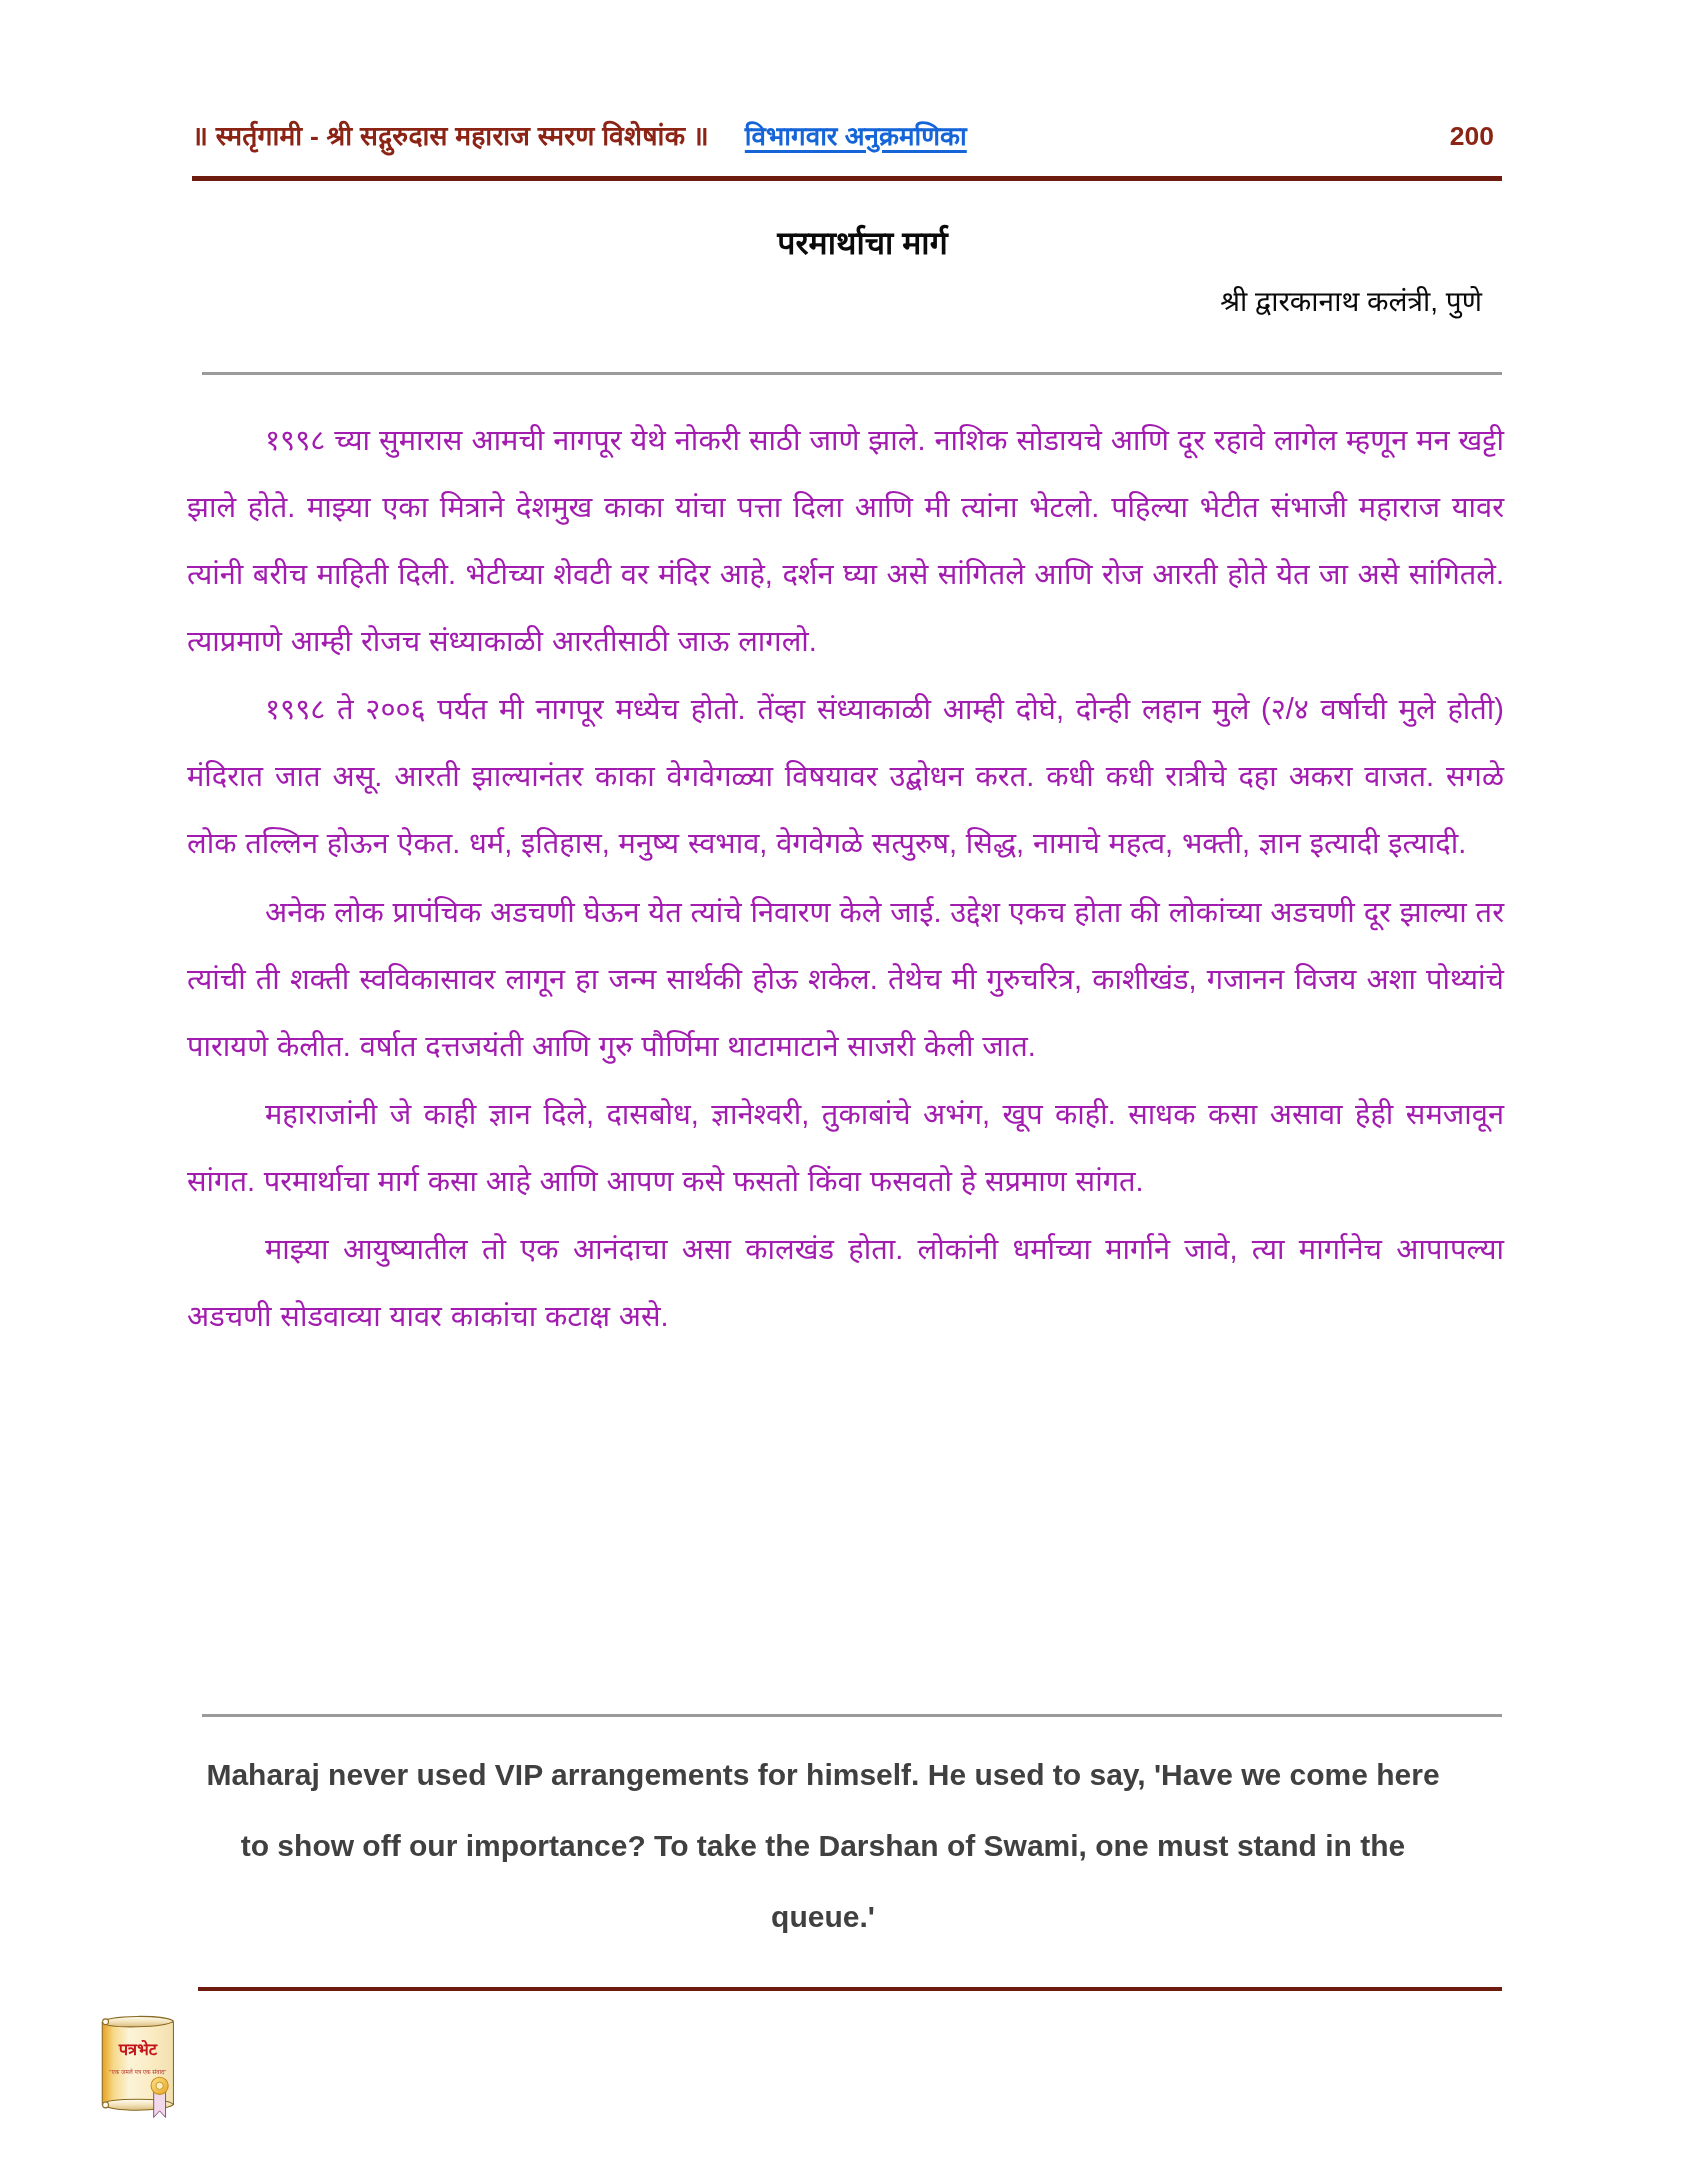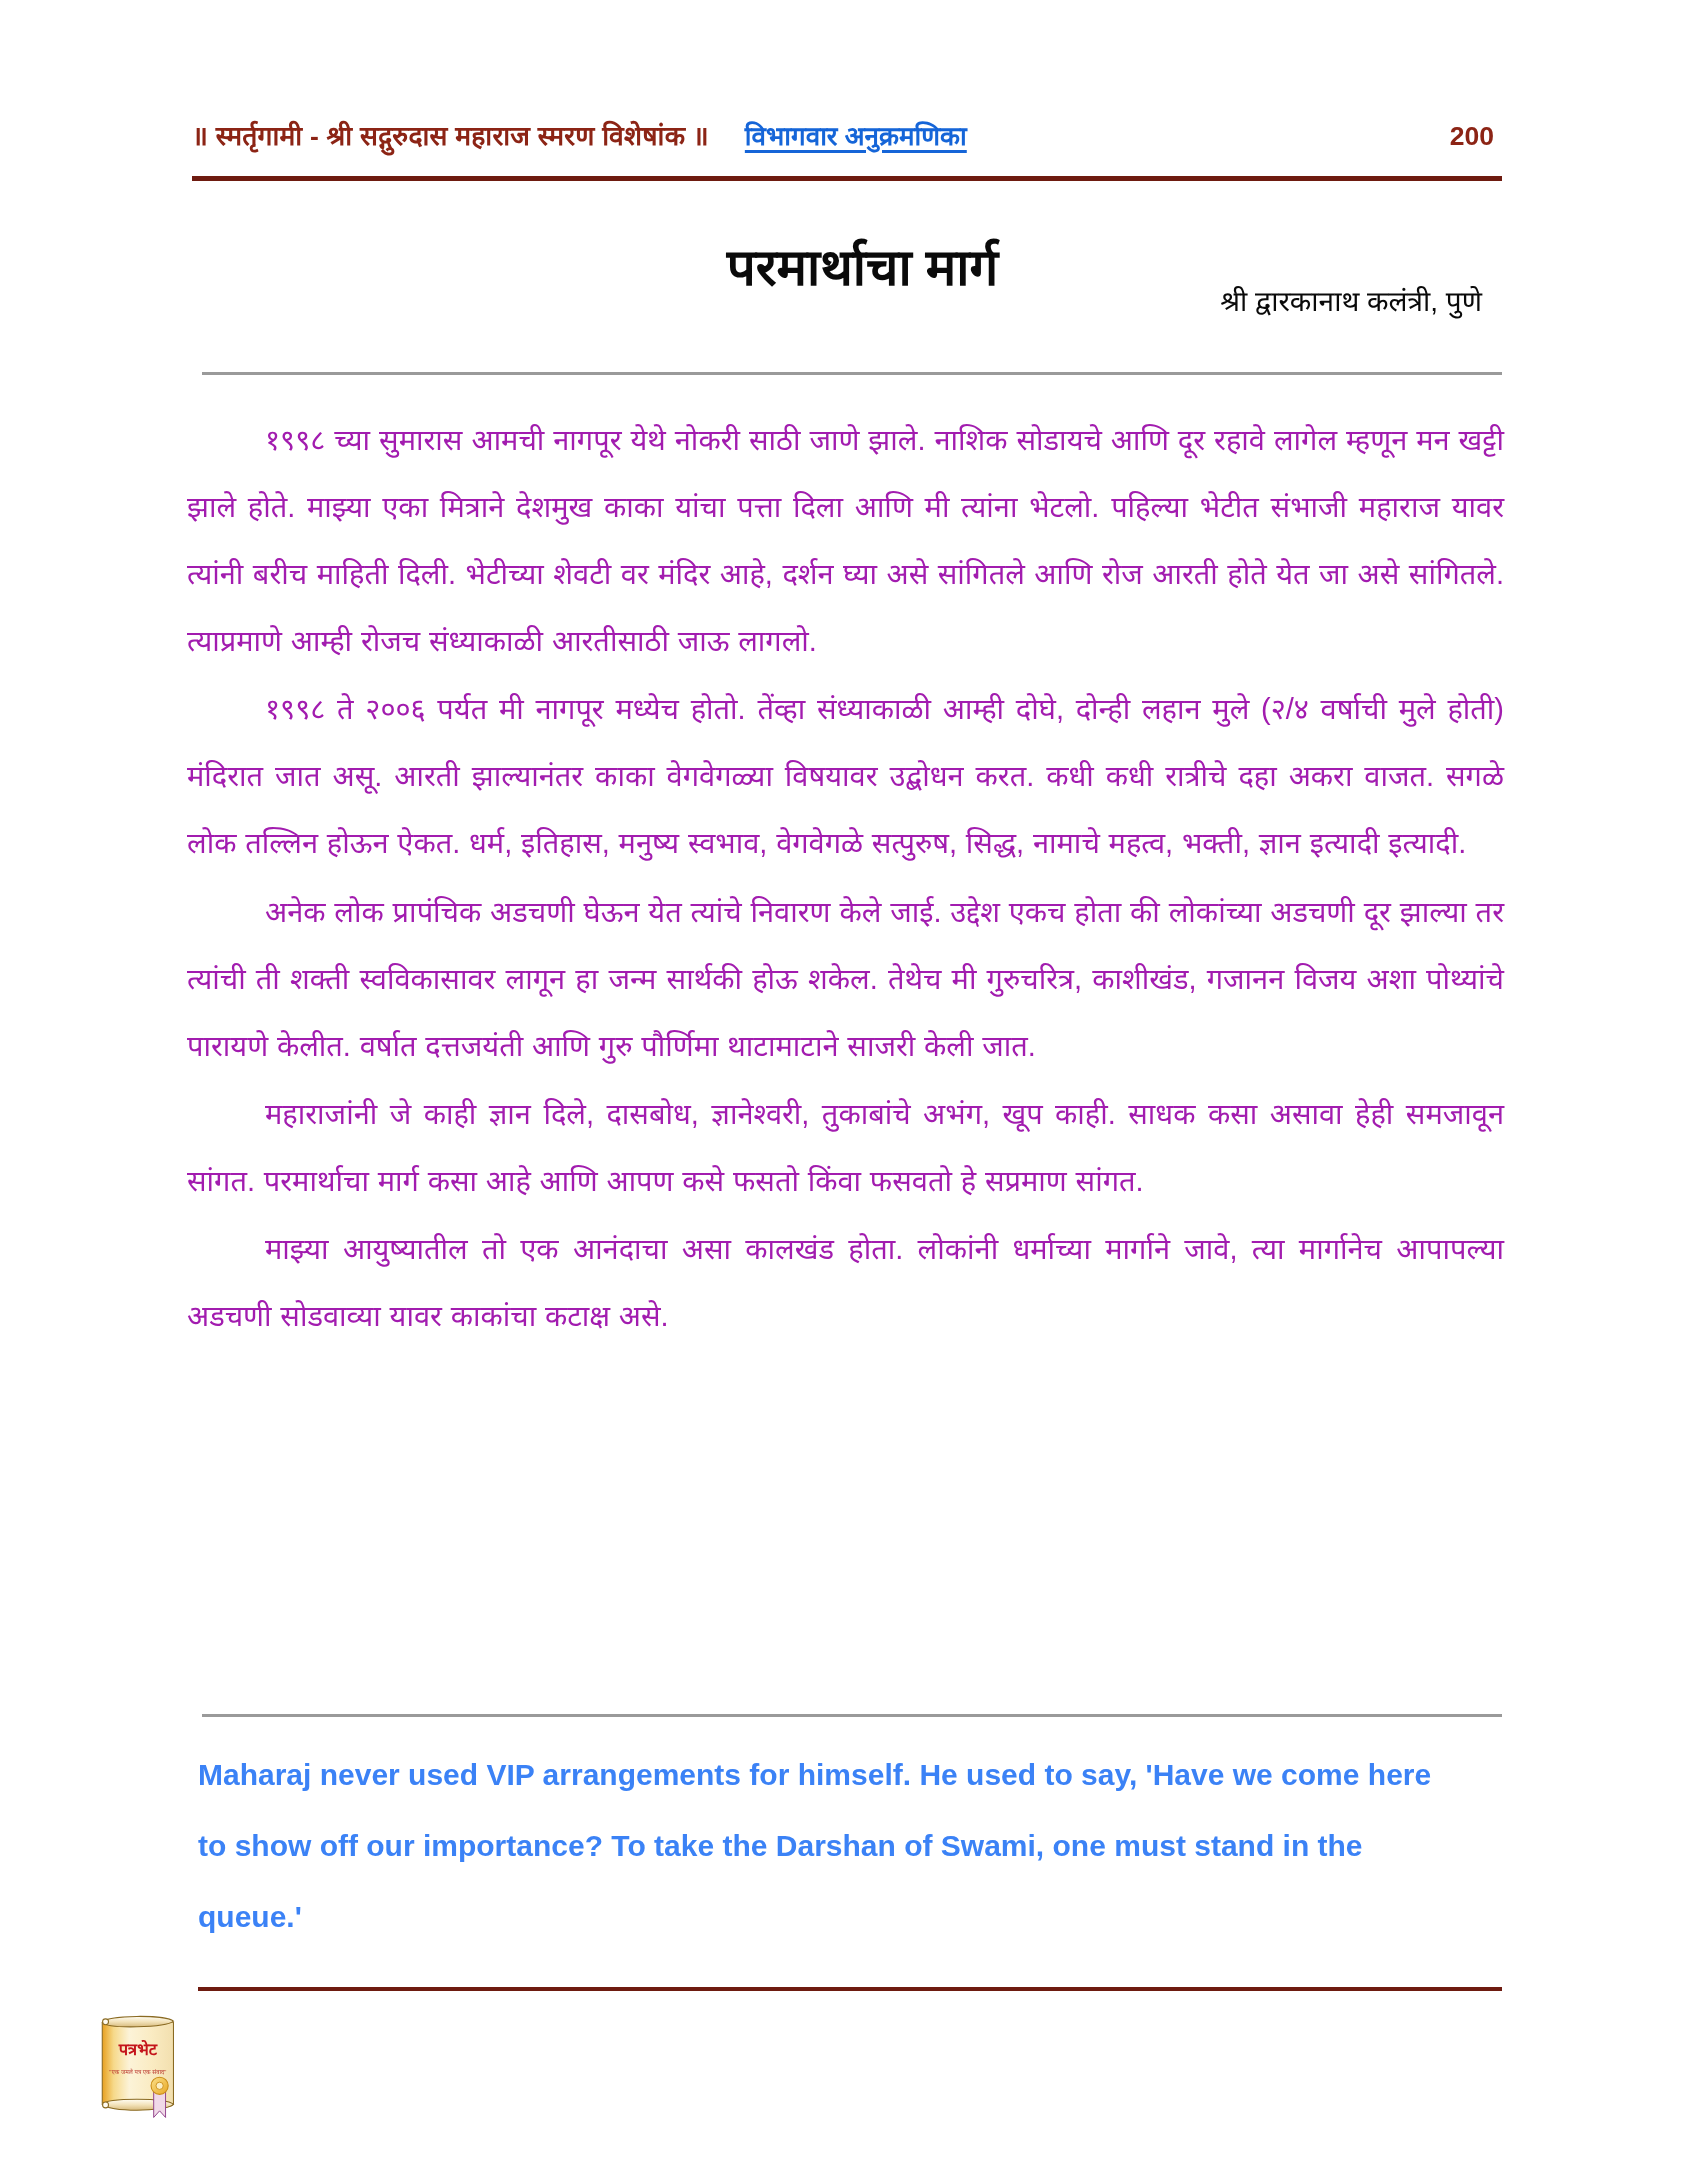--- a/index.html
+++ b/index.html
@@ -68,21 +68,21 @@
   }
 
   
   .doc-title {
     position: absolute;
     left: 0;
     right: 0;
     top: 202px;
     text-align: center;
     color: #0a0a0a;
-    font-size: 51px;
+    font-size: 32px;
     font-weight: bold;
     line-height: 1.25;
     padding-left: 38px;
   }
 
   .byline {
     position: absolute;
     right: 205px;
     top: 284px;
     color: #0a0a0a;
@@ -127,25 +127,25 @@
     height: 3.3px;
     background: #9a9a9a;
   }
 
   
   .quote {
     position: absolute;
     left: 198px;
     width: 1250px;
     top: 1739px;
-    color: #3b82f6;
+    color: #404040;
     font-size: 30px;
     font-weight: bold;
     line-height: 71px;
-    text-align: left;
+    text-align: center;
   }
 
   
   .rule-maroon-bottom {
     position: absolute;
     left: 198px;
     right: 185px;
     top: 1987px;
     height: 4px;
     background: #6E1B10;

